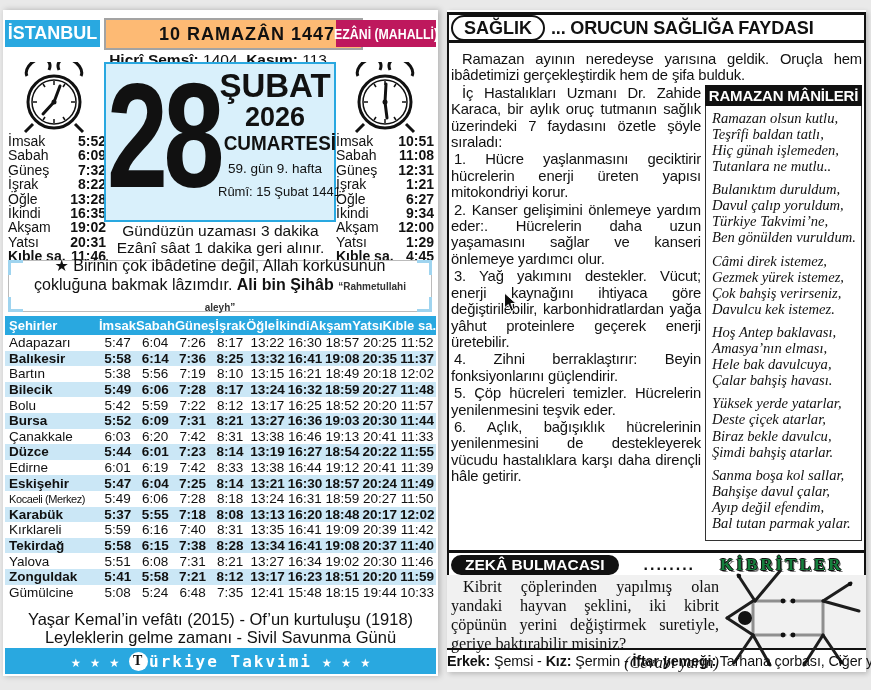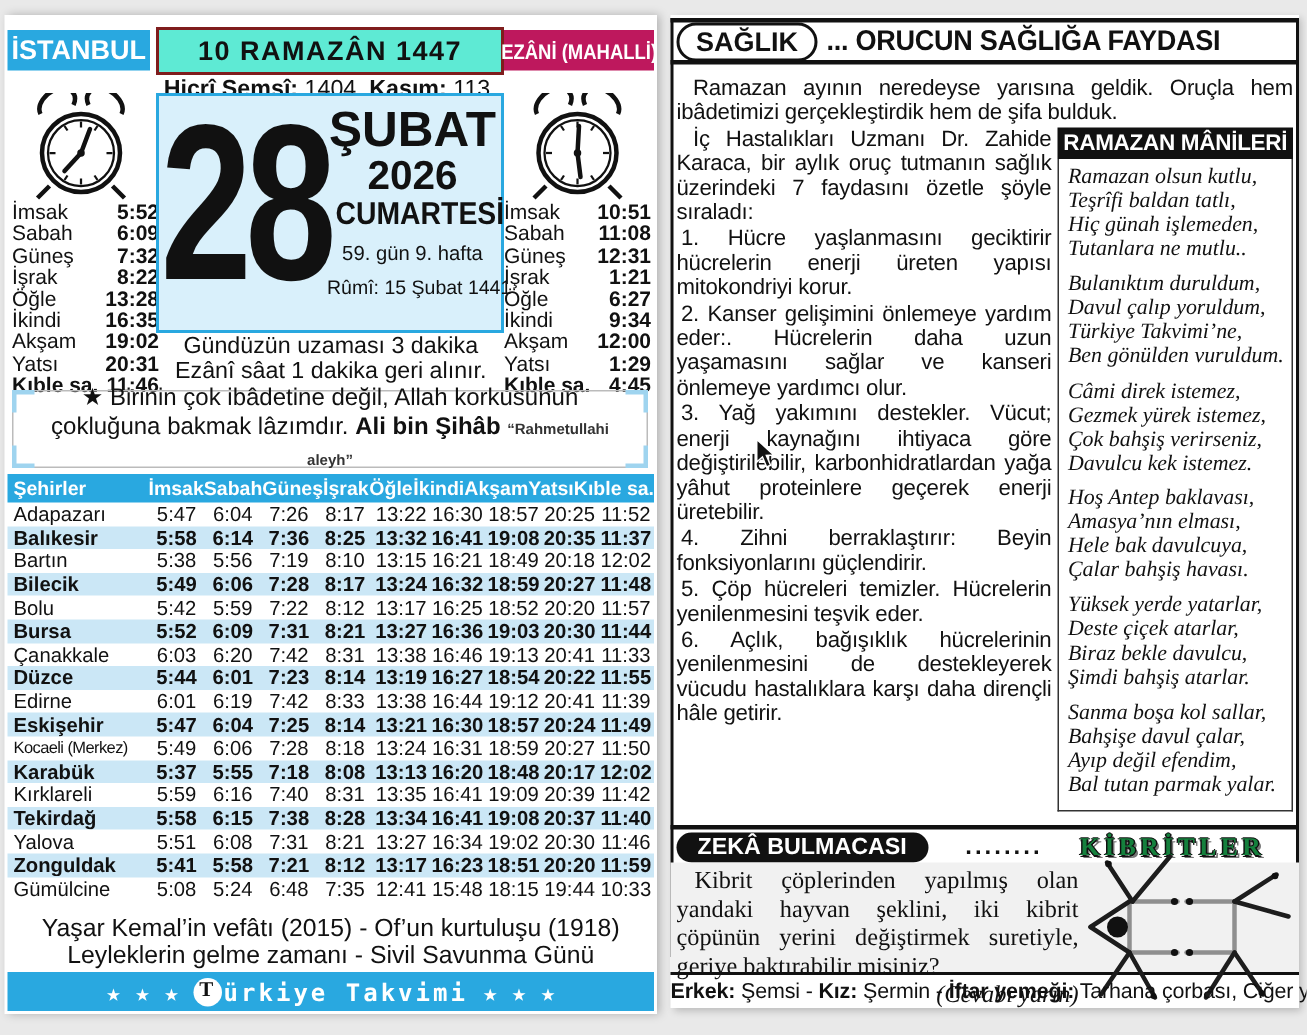--- a/index.html
+++ b/index.html
@@ -10,22 +10,22 @@
     -webkit-font-smoothing:antialiased;
   }
   .abs{position:absolute;}
   
   .page{position:absolute;top:10px;background:#fff;}
   .page-left{left:3px;width:435px;height:666px;box-shadow:2px 0 6px rgba(0,0,0,.25);}
   .page-right{left:447px;width:419px;height:662px;box-shadow:2px 2px 5px rgba(0,0,0,.2);}
   
   .hdr-city{left:2px;top:10px;width:95px;height:27px;background:#29a8e0;color:#fff;
     font-weight:bold;font-size:18px;display:flex;align-items:center;justify-content:center;}
-  .hdr-hijri{left:101px;top:8px;width:228px;height:28px;background:#5eead4;border:2px solid #7f1d1d;
-    font-weight:bold;font-size:18px;display:flex;align-items:center;justify-content:center;letter-spacing:1px;}
+  .hdr-hijri{left:101px;top:8px;width:228px;height:28px;background:#fdba74;border:2px solid #a3a3a3;
+    font-weight:bold;font-size:18px;display:flex;align-items:center;justify-content:center;letter-spacing:1px;padding-left:27px;}
   .hdr-ezani{left:333px;top:10px;width:100px;height:27px;background:#be185d;color:#fff;
     font-weight:bold;font-size:14px;display:flex;align-items:center;justify-content:center;white-space:nowrap;}
   .hdr-ezani span{transform:scaleX(.88);}
   .hicri-line{left:101px;top:41px;width:228px;text-align:center;font-size:15.5px;white-space:nowrap;}
   .hicri-line b{font-weight:bold;}
   .clock{width:86px;height:72px;}
   .clock-l{left:8px;top:52px;}
   .clock-r{left:339px;top:52px;}
   .times{width:98px;font-size:14px;line-height:14.4px;}
   .times-l{left:5px;top:124px;}

